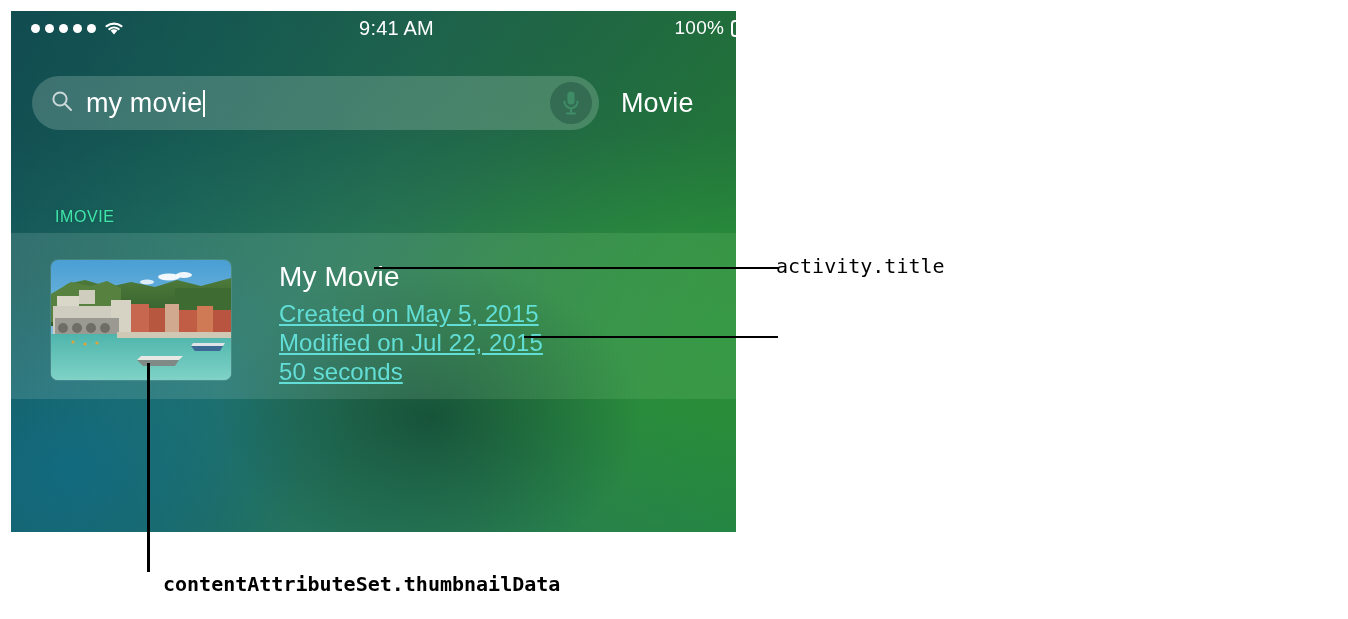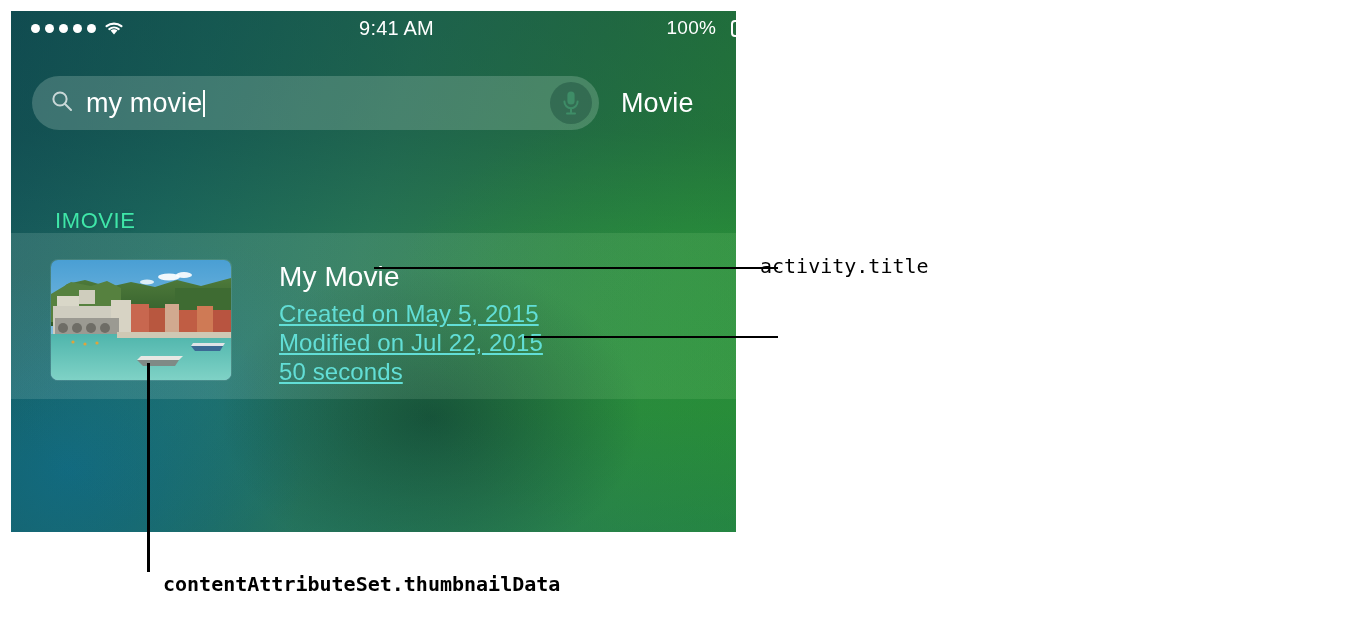--- a/index.html
+++ b/index.html
@@ -102,21 +102,21 @@
     left: 0; right: 0;
     text-align: center;
     font-size: 20px;
     font-weight: 400;
   }
   .status-right {
     position: absolute;
     right: 16px;
     display: flex;
     align-items: center;
-    gap: 15px;
+    gap: 7px;
     font-size: 19px;
   }
   .battery {
     position: relative;
     width: 35px; height: 17px;
     border: 2px solid #ffffff;
     border-radius: 4px;
     box-sizing: border-box;
     padding: 1.5px;
   }
@@ -189,21 +189,21 @@
     font-size: 27px;
     letter-spacing: 0.1px;
     white-space: nowrap;
   }
 
   
   .section-header {
     position: absolute;
     left: 44px;
     top: 197px;
-    font-size: 22px;
+    font-size: 16px;
     letter-spacing: 0.6px;
     color: #3fe6a8;
     text-shadow: 0 0 4px rgba(0,0,0,0.12);
   }
 
   
   .result-row {
     position: absolute;
     left: 40px;
     top: 249px;
@@ -256,21 +256,21 @@
   .leader-v { width: 3px; }
 
   .anno-label {
     position: absolute;
     font-family: "DejaVu Sans Mono", "Liberation Mono", monospace;
     font-size: 20px;
     color: #000000;
     white-space: nowrap;
     letter-spacing: 0px;
   }
-  #anno-title-label   { left: 760px; top: 254px; text-align: center; }
+  #anno-title-label   { left: 776px; top: 254px; text-align: center; }
   #anno-desc-label    { left: 788px; top: 323px; }
   #anno-thumb-label   { left: 163px; top: 572px; font-weight: bold; }
 </style>
 </head>
 <body>
 
 <div class="phone-screen">
 
   <div class="wallpaper"></div>
   <div class="results-sheet"></div>

